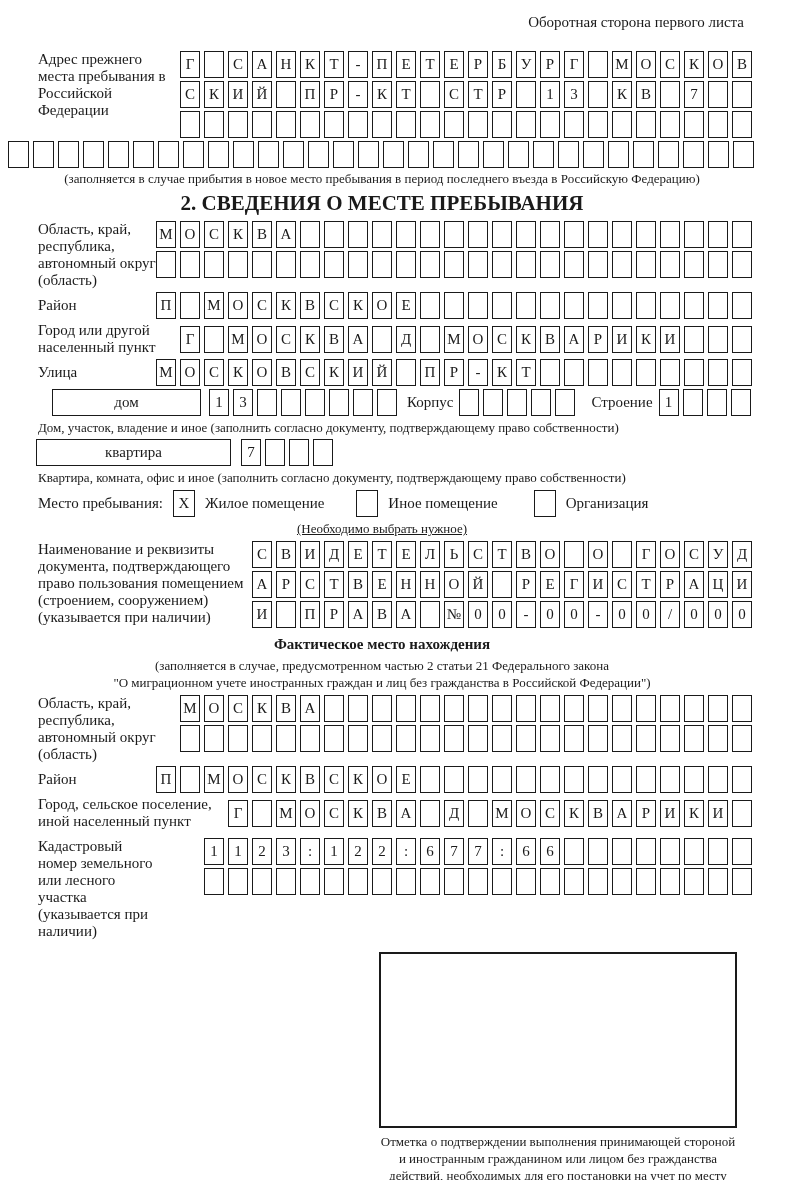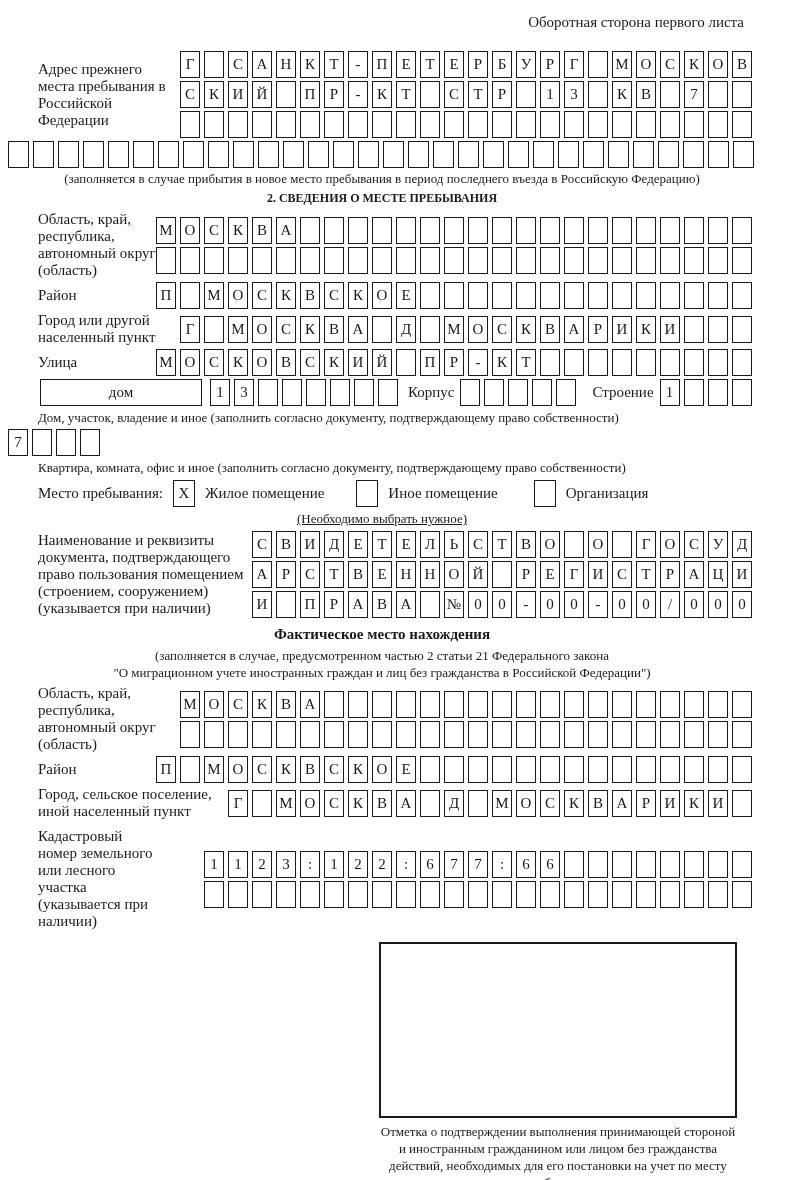--- a/index.html
+++ b/index.html
@@ -6,45 +6,45 @@
   * { box-sizing: border-box; }
   html,body { margin:0; padding:0; }
   body {
     width:800px; height:1180px; overflow:hidden;
     background:var(--paper); color:var(--ink);
     font-family:"Liberation Serif", serif; font-size:15px;
   }
   .page { width:800px; height:1180px; padding:14px 44px 0 8px; }
   .back-note { text-align:right; padding-right:12px; margin-bottom:20px; }
 
-  .flexrow { display:flex; align-items:center; margin-bottom:3px; }
+  .flexrow { display:flex; align-items:flex-start; margin-bottom:3px; }
   .vcenter { align-items:center; }
   .lbl { margin-left:30px; line-height:17px; }
   .w135 { width:135px; } .w140 { width:140px; } .w190 { width:190px; } .w210 { width:210px; } .w170 { width:170px; }
   .rows { margin-left:auto; display:flex; flex-direction:column; gap:3px; }
   .cellrow { display:flex; }
   .cellrow.auto { margin-left:auto; }
   .cell {
     width:20px; height:27px; flex:none; margin-right:4px;
     border:1.6px solid var(--ink);
     display:flex; align-items:center; justify-content:center;
     font-size:15px; line-height:1;
   }
   .wide .cell { width:21px; }
   .note { font-size:13px; line-height:17px; }
   .center { text-align:center; }
   .lnote { margin-left:30px; margin-bottom:3px; }
-  .sec-title { text-align:center; font-weight:bold; font-size:12px; margin:4px 0 5px; }
+  .sec-title { text-align:center; font-weight:bold; font-size:21px; margin:4px 0 5px; }
   .sub-title { text-align:center; font-weight:bold; font-size:15px; margin:8px 0 4px; }
 
   .typed-box {
     height:27px; border:1.6px solid var(--ink); flex:none;
     display:flex; align-items:center; justify-content:center;
   }
-  .house-box { width:162px; margin-left:32px; margin-right:8px; }
+  .house-box { width:149px; margin-left:44px; margin-right:8px; }
   .flat-box  { width:195px; margin-left:28px; margin-right:10px; }
   .inline-lbl { line-height:27px; margin:0 6px; flex:none; }
 
   .stay-row { margin-top:4px; }
   .stay-lbl { margin-left:30px; margin-right:8px; line-height:27px; }
   .opt-lbl { line-height:27px; margin-right:14px; }
   .cbx {
     width:22px; height:27px; flex:none; margin:0 10px;
     border:1.6px solid var(--ink);
     display:flex; align-items:center; justify-content:center; font-size:15px;
@@ -362,20 +362,23 @@
     <div class="cellrow">
         <div class="cell">1</div>
         <div class="cell"></div>
         <div class="cell"></div>
         <div class="cell"></div>
       </div>
   </div>
   <div class="note lnote">Дом, участок, владение и иное (заполнить согласно документу, подтверждающему право собственности)</div>
 
   <div class="flexrow">
+    <div class="typed-box flat-box">
+      <span>квартира</span>
+    </div>
     <div class="cellrow">
         <div class="cell">7</div>
         <div class="cell"></div>
         <div class="cell"></div>
         <div class="cell"></div>
       </div>
   </div>
   <div class="note lnote">Квартира, комната, офис и иное (заполнить согласно документу, подтверждающему право собственности)</div>
 
   <div class="flexrow stay-row">

